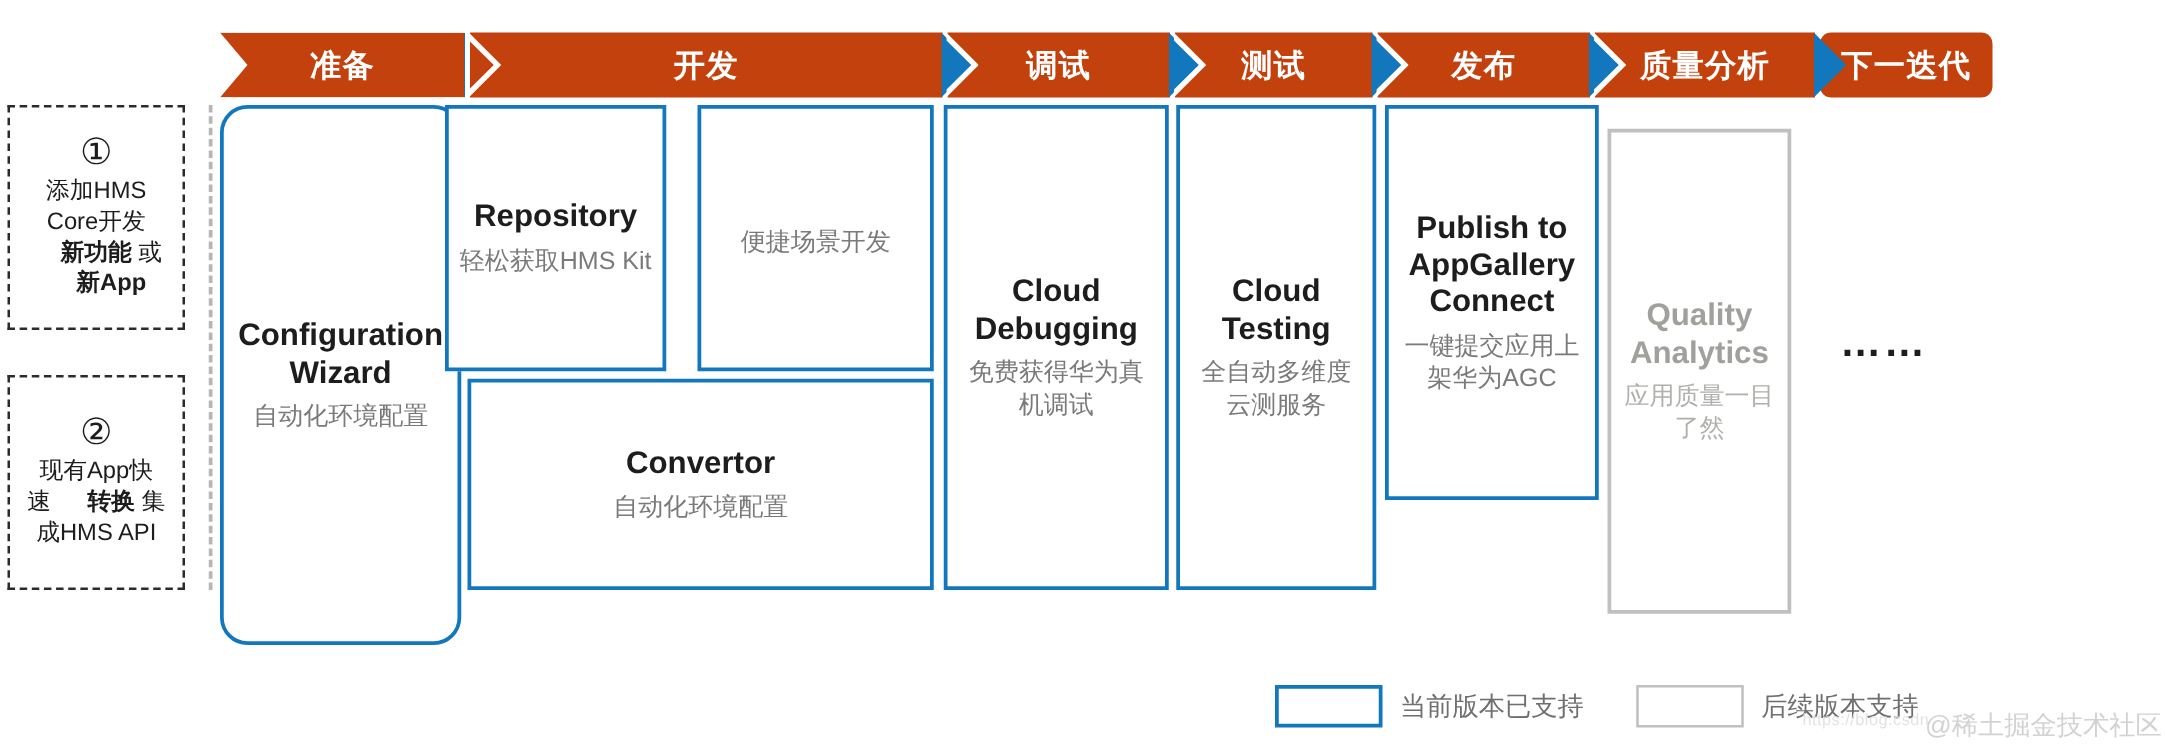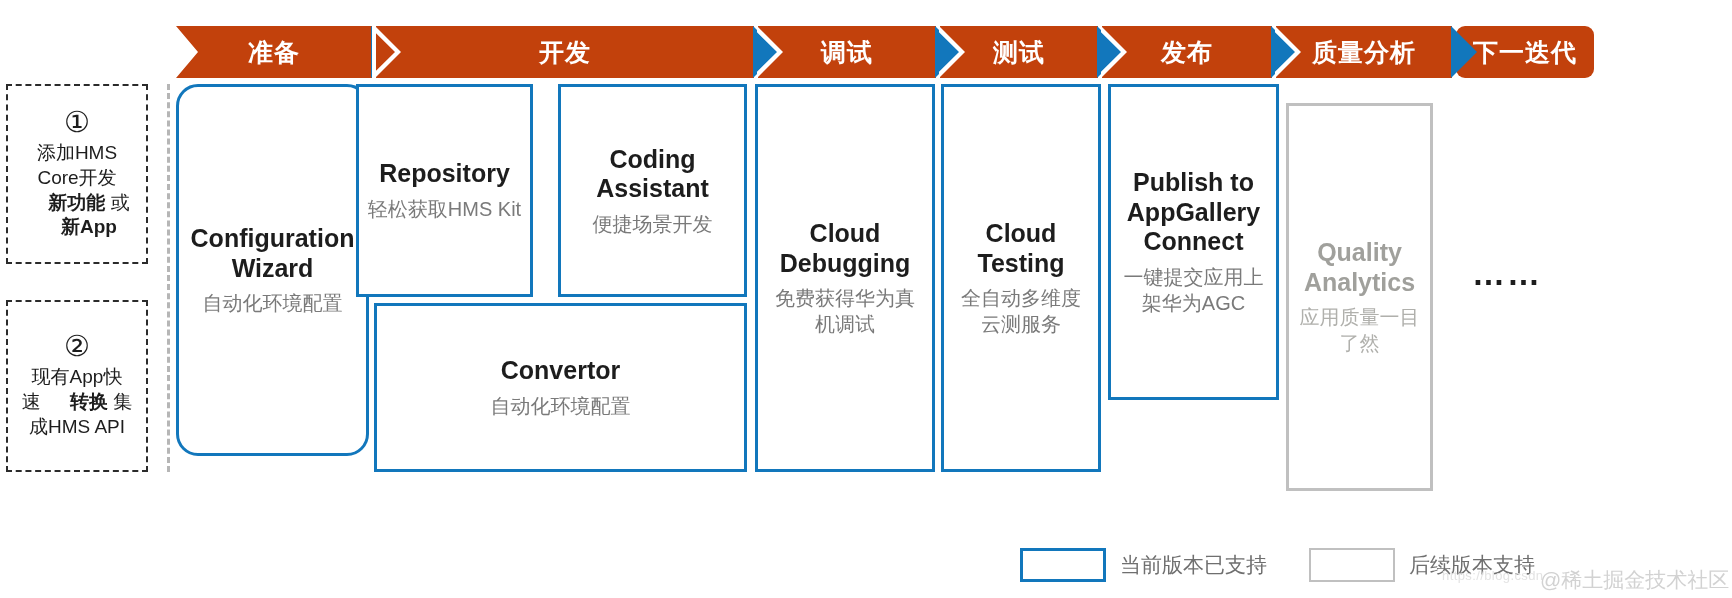--- a/index.html
+++ b/index.html
@@ -80,21 +80,21 @@
   .card .title{
     font-size:25px;font-weight:bold;color:#1d1d1d;line-height:1.18;
   }
   .card .sub{
     font-size:20px;color:#7a7a7a;line-height:1.3;margin-top:7px;font-weight:normal;
   }
   .card.upcoming{border-color:#c0c0c0;}
   .card.upcoming .title{color:#a0a09c;}
   .card.upcoming .sub{color:#b0b0ac;}
 
-  .c-config  {left:176px;top:84px;width:193px;height:372px;border-radius:22px;}
+  .c-config  {left:176px;top:84px;width:193px;height:432px;border-radius:22px;}
   .c-repo    {left:356px;top:84px;width:177px;height:213px;}
   .c-coding  {left:558px;top:84px;width:189px;height:213px;}
   .c-convert {left:374px;top:303px;width:373px;height:169px;}
   .c-clouddbg{left:755px;top:84px;width:180px;height:388px;}
   .c-cloudtst{left:941px;top:84px;width:160px;height:388px;}
   .c-publish {left:1108px;top:84px;width:171px;height:316px;}
   .c-quality {left:1286px;top:84px;width:147px;height:388px;margin-top:19px;}
 
   
   .ellipsis{
@@ -179,21 +179,20 @@
     <div class="title">Configuration Wizard</div>
     <div class="sub">自动化环境配置</div>
   </div>
 
   <div class="card c-repo">
     <div class="title">Repository</div>
     <div class="sub">轻松获取HMS Kit</div>
   </div>
 
   <div class="card c-coding">
-    <div class="title">Coding Assistant</div>
     <div class="sub">便捷场景开发</div>
   </div>
 
   <div class="card c-convert">
     <div class="title">Convertor</div>
     <div class="sub">自动化环境配置</div>
   </div>
 
   <div class="card c-clouddbg">
     <div class="title">Cloud Debugging</div>

